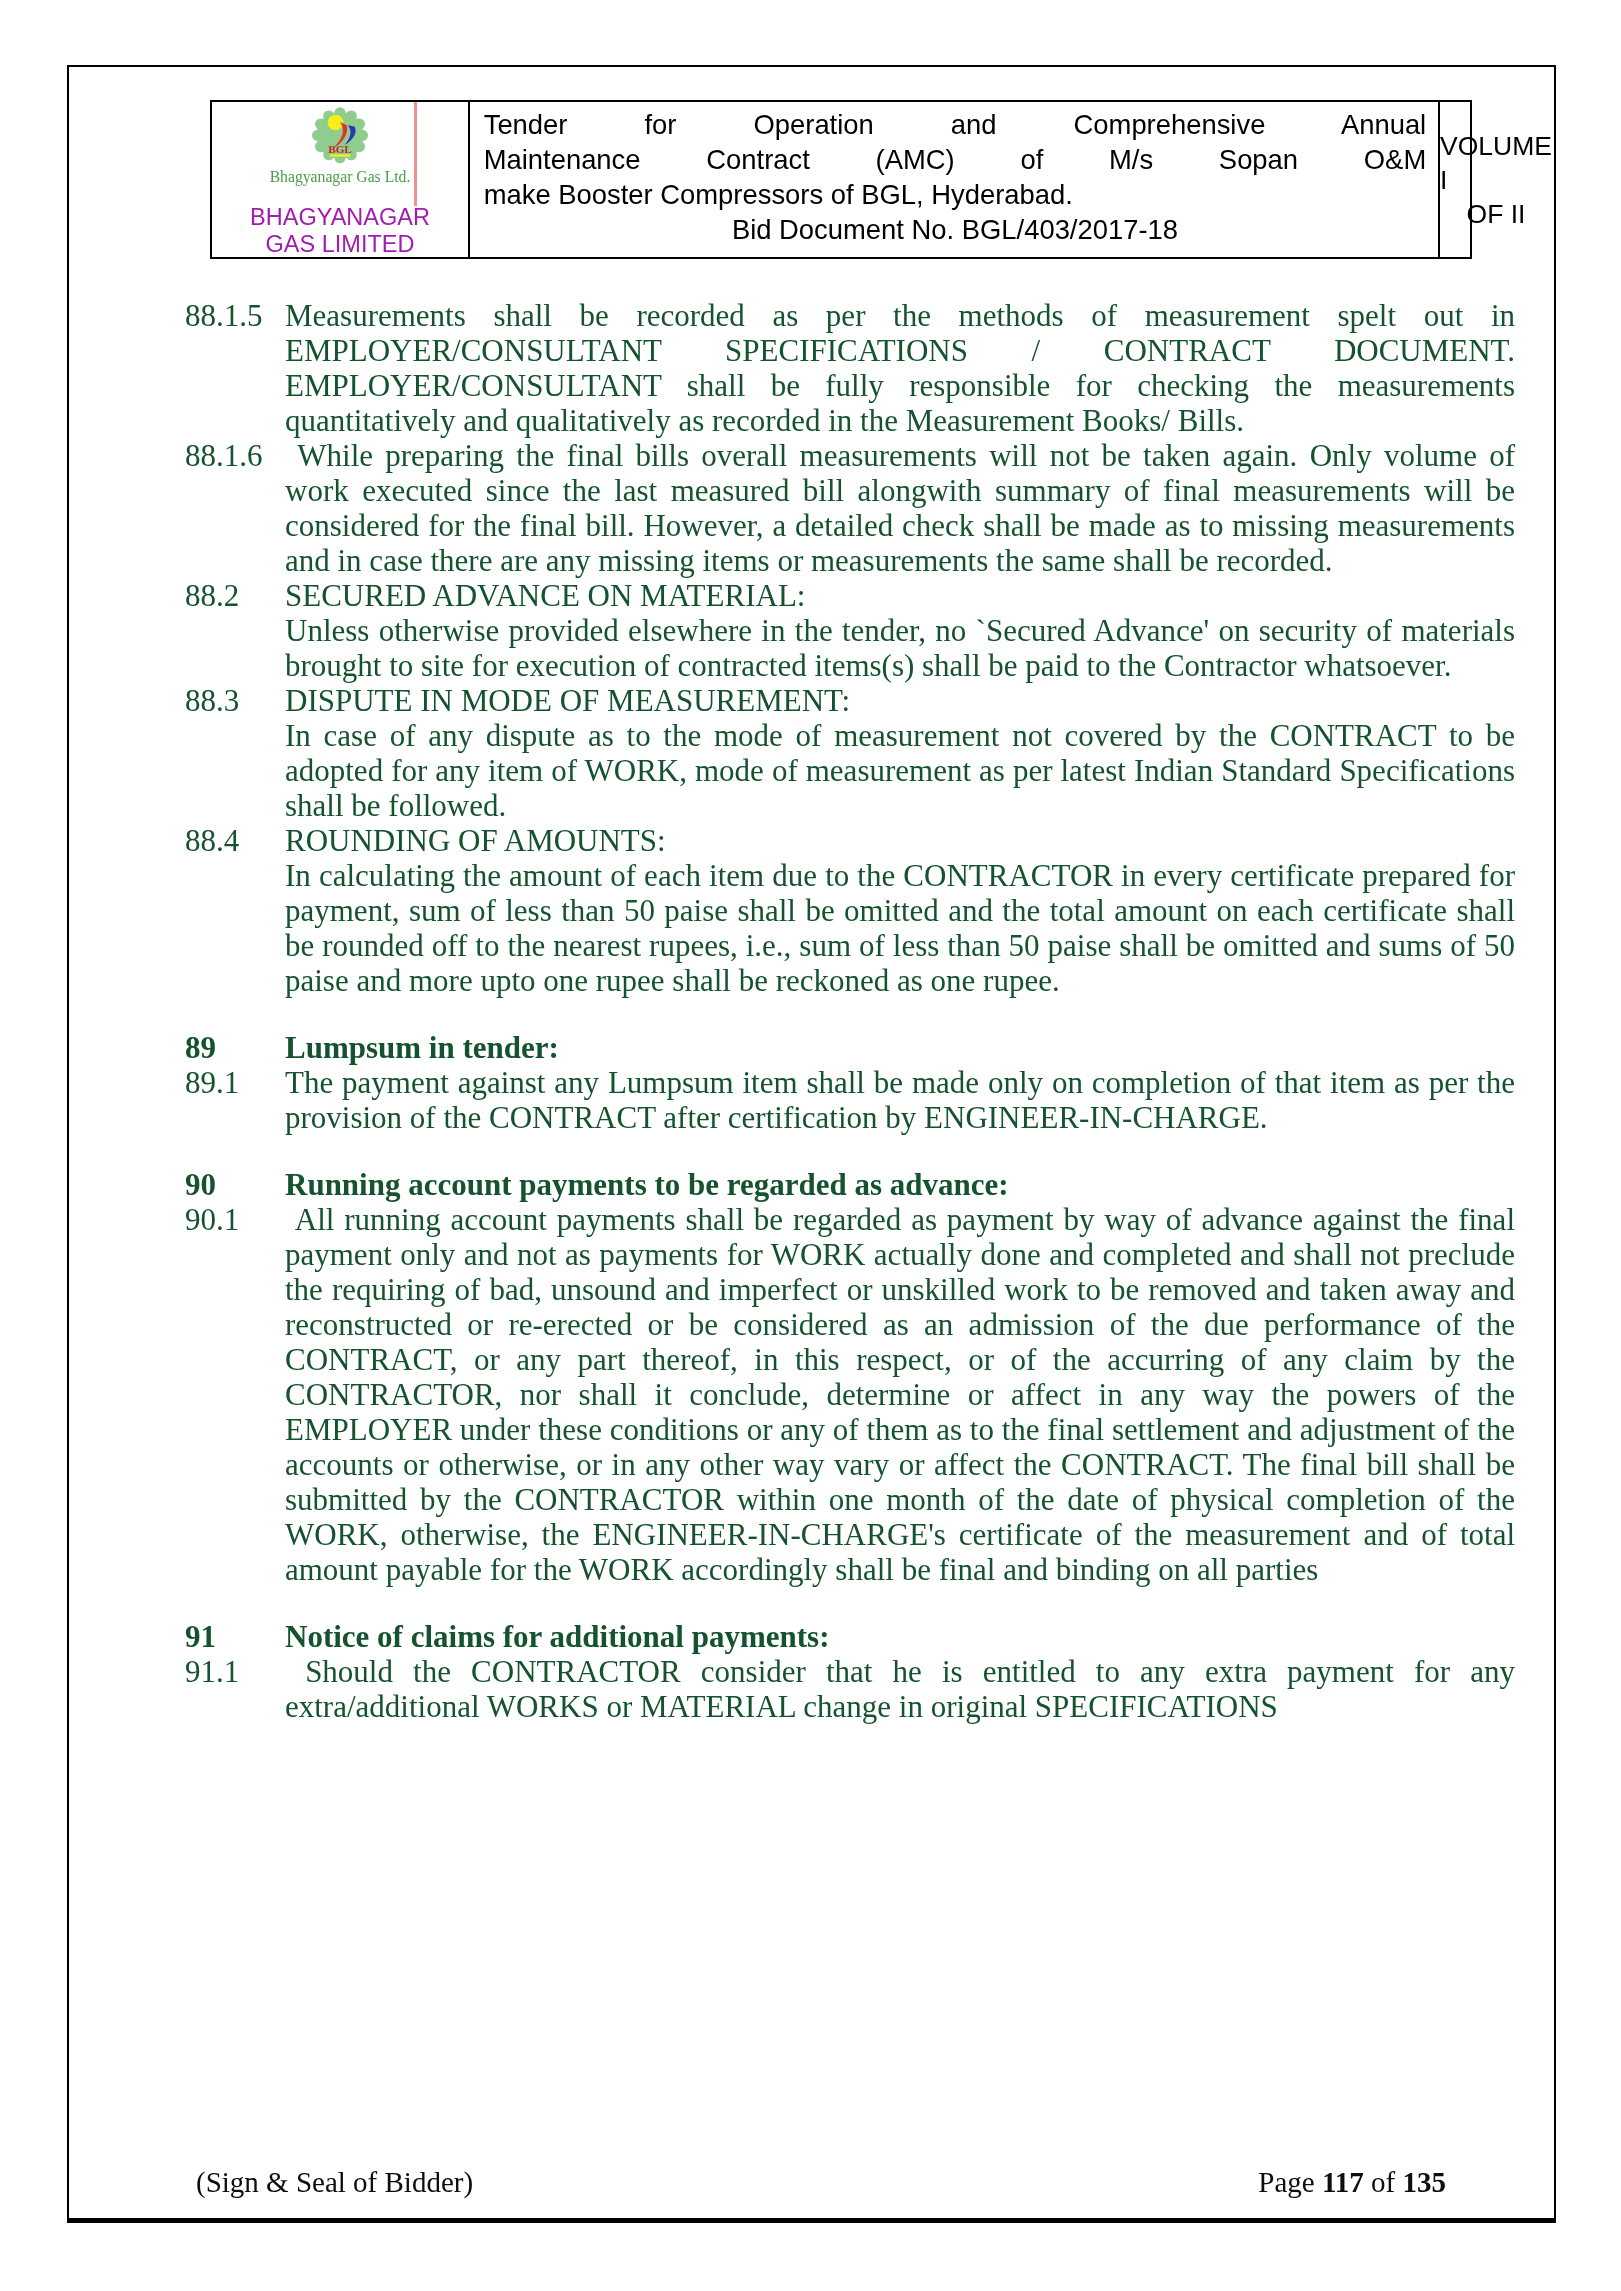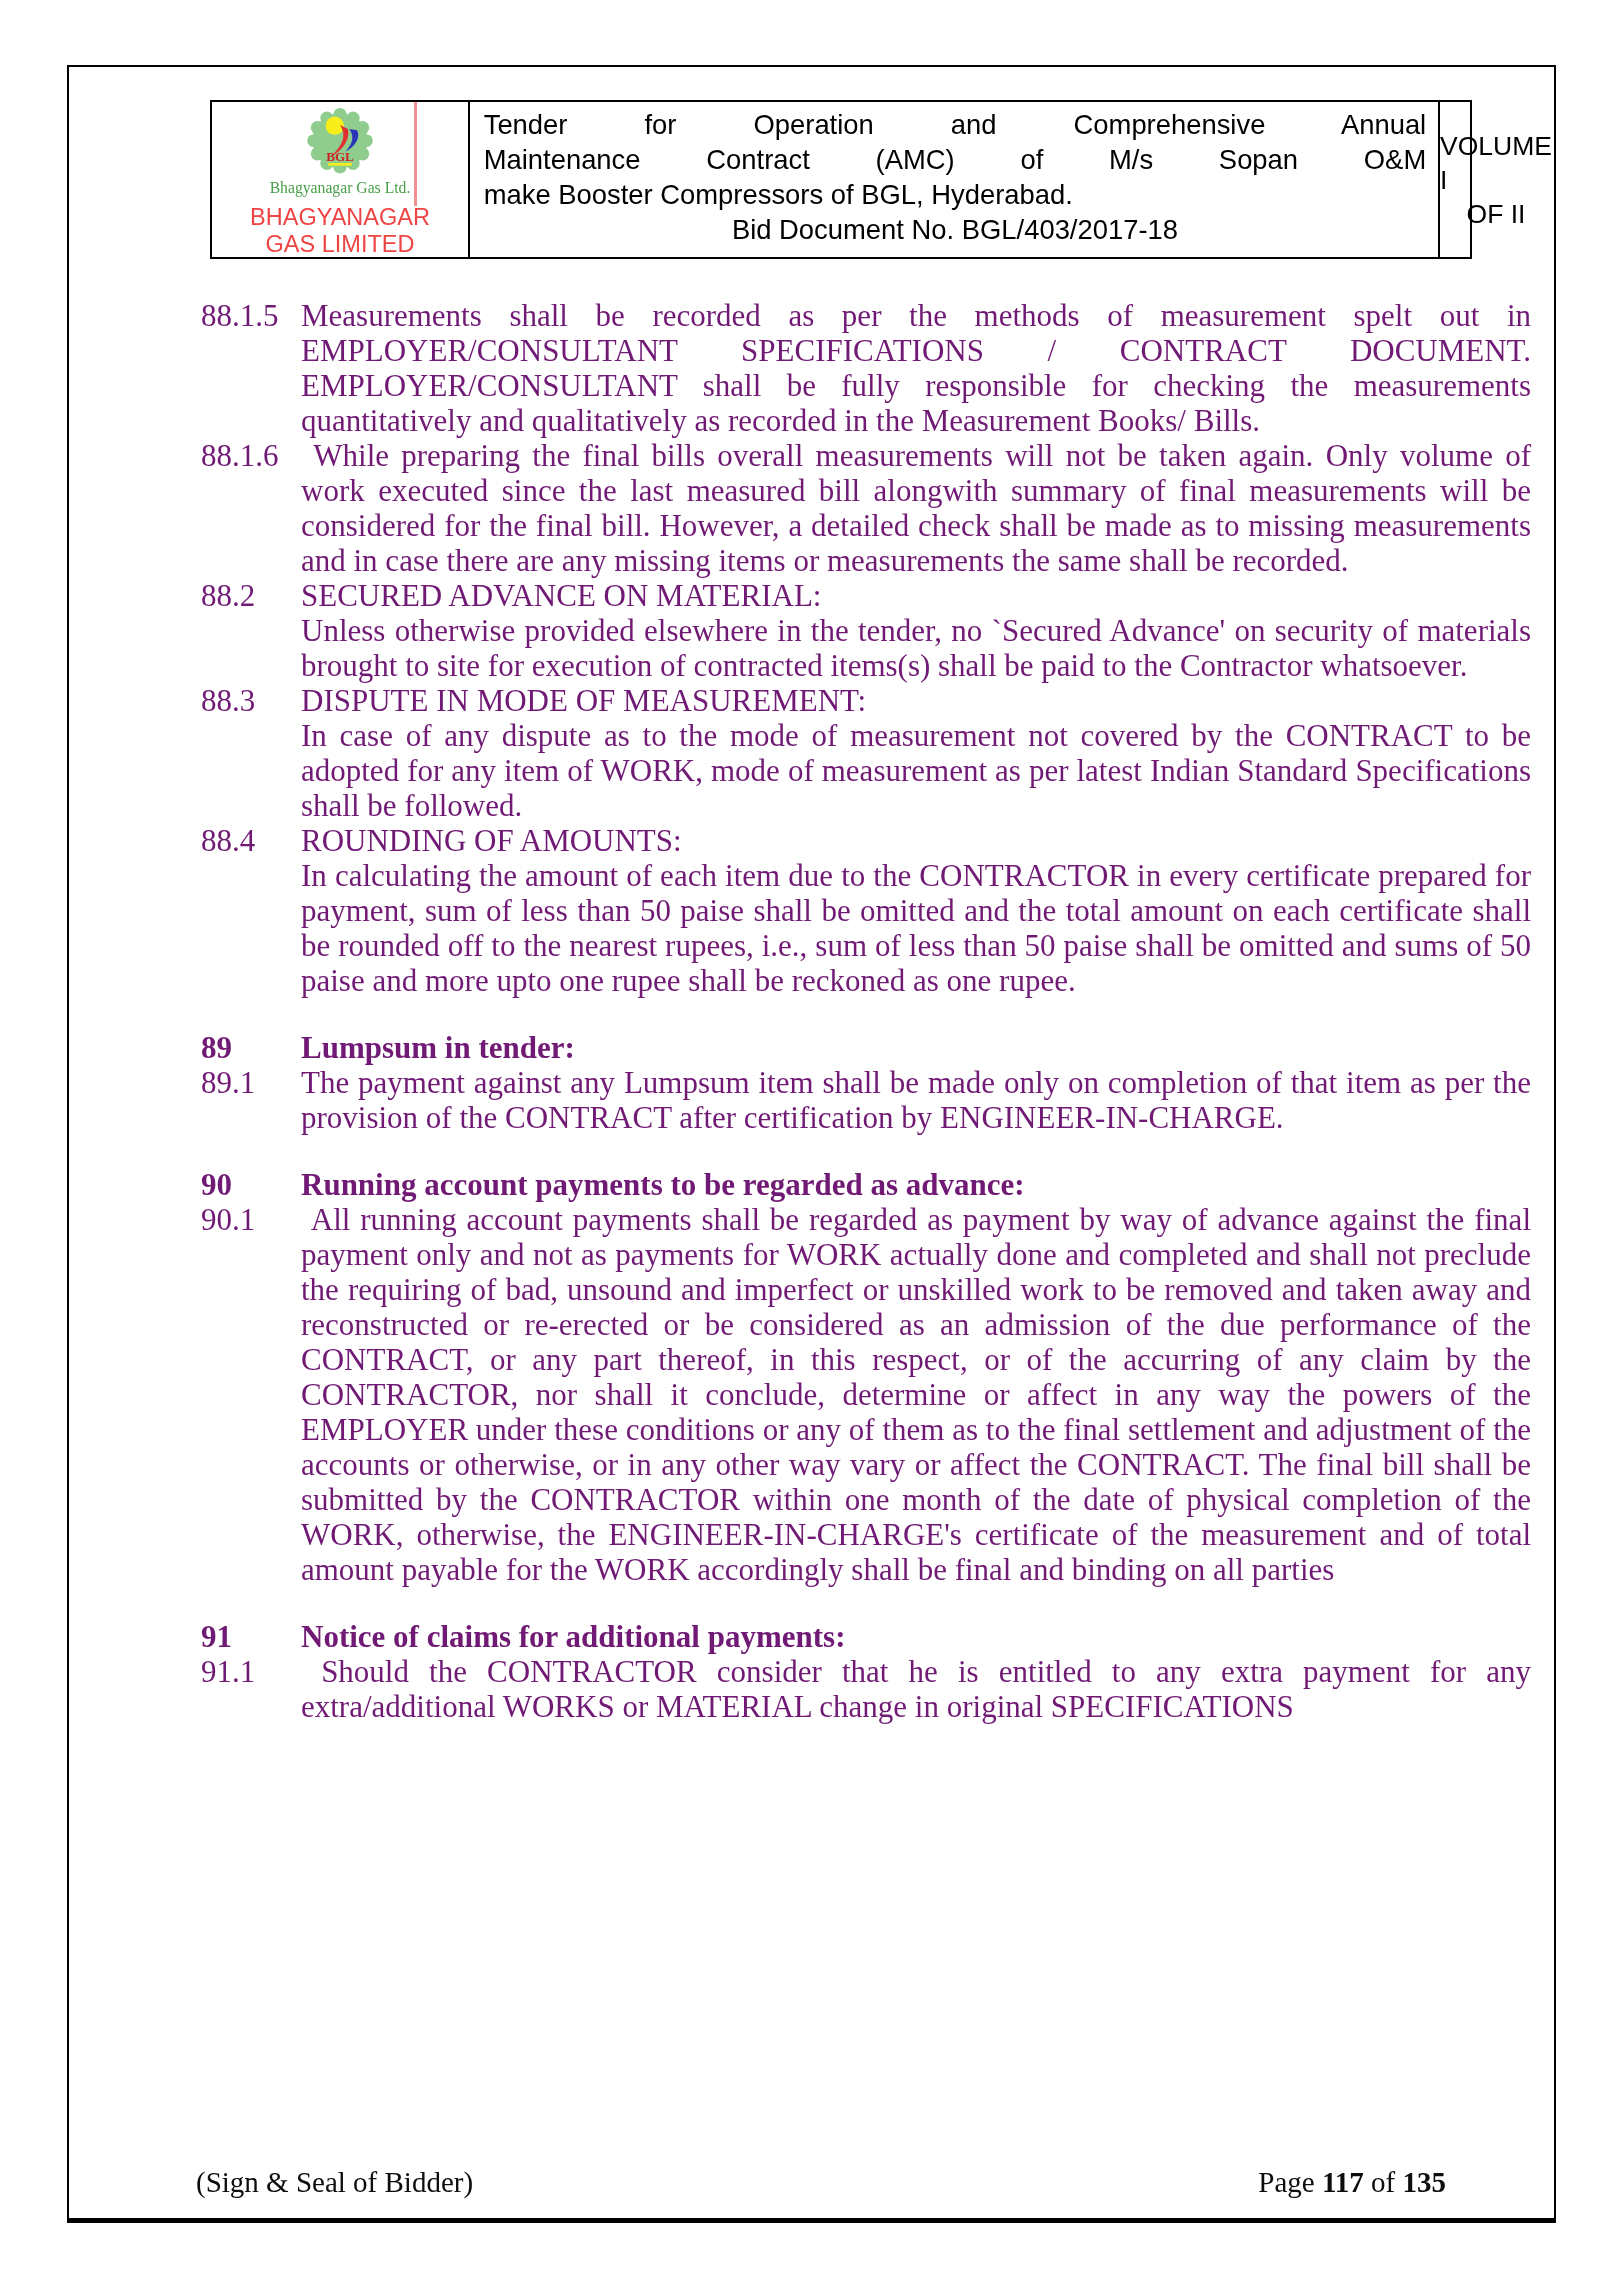--- a/index.html
+++ b/index.html
@@ -27,40 +27,40 @@
     position:absolute; left:202px; top:0; width:2.9px; height:104px;
     background:#f09090;
   }
   .logo-svg { width:94px; height:88px; display:block; }
   .logo-caption {
     font-family:"Liberation Serif", serif; font-size:15.7px; line-height:17.6px;
     color:#4aa04a; white-space:nowrap;
   }
   .company-name {
     font-family:"Liberation Sans", sans-serif; font-size:23.5px; line-height:26.5px;
-    text-align:center; color:#ef4444; margin-top:7px; width:235px;
+    text-align:center; color:#a21caf; margin-top:18px; width:235px;
   }
   .title-cell {
     width:972px; flex:none; box-sizing:border-box;
     border-left:2px solid #000; border-right:2px solid #000;
     font-family:"Liberation Sans", sans-serif; font-size:27.4px; line-height:35px;
     padding:4.9px 11.8px 0 13.7px; color:#000;
   }
   .t-line { text-justify:inter-word; }
   .t-justify { text-align:justify; text-align-last:justify; }
   .t-left   { text-align:left; }
   .t-center { text-align:center; }
   .volume-cell {
     flex:1; display:flex; flex-direction:column; justify-content:center; align-items:center;
     font-family:"Liberation Sans", sans-serif; font-size:26.5px; line-height:34px; color:#000;
   }
   
   .body-col {
-    position:absolute; left:132px; top:231px; width:1330px;
-    font-size:31px; line-height:35px; color:#701a75;
+    position:absolute; left:116px; top:231px; width:1330px;
+    font-size:31px; line-height:35px; color:#14532d;
   }
   .row { display:flex; align-items:flex-start; }
   .num { width:100px; flex:none; }
   .content { flex:1; min-width:0; }
   .para { margin:0; text-align:justify; text-justify:inter-word; }
   .subhead { margin:0; }
   .bold { font-weight:bold; }
   .gap { margin-top:32px; }
   
   .footer {

